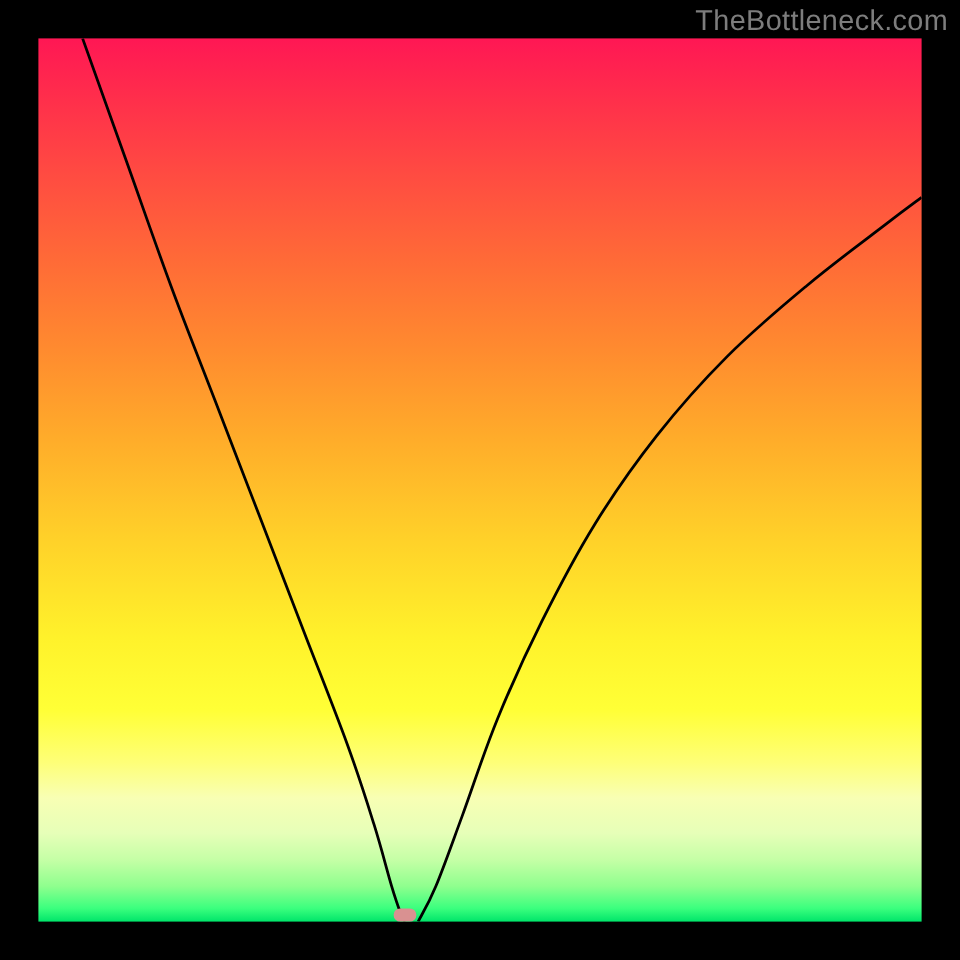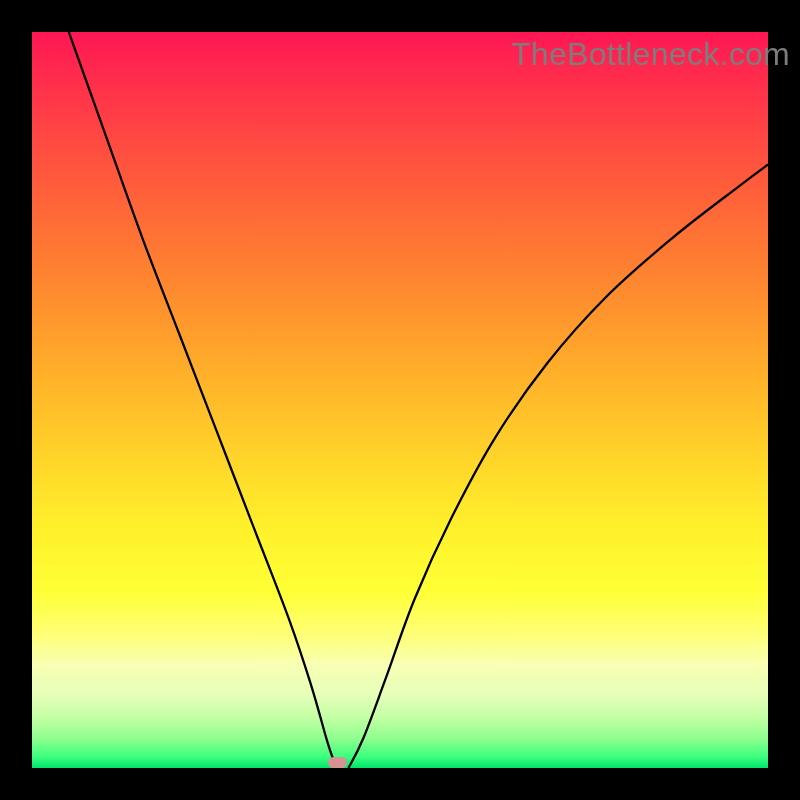--- a/index.html
+++ b/index.html
@@ -15,25 +15,24 @@
     position: relative;
     width: 800px;
     height: 800px;
     background: #000;
   }
   .watermark {
     position: absolute;
     top: 4px;
     right: 10px;
     color: #7d7d7d;
-    font-size: 32px;
+    font-size: 24px;
     font-weight: 400;
     letter-spacing: 0.3px;
     z-index: 3;
-    margin-top: 32px;
   }
   .inner {
     position: absolute;
     left: 32px;
     top: 32px;
     width: 736px;   
     height: 736px;
     
     background: linear-gradient(
       to bottom,

